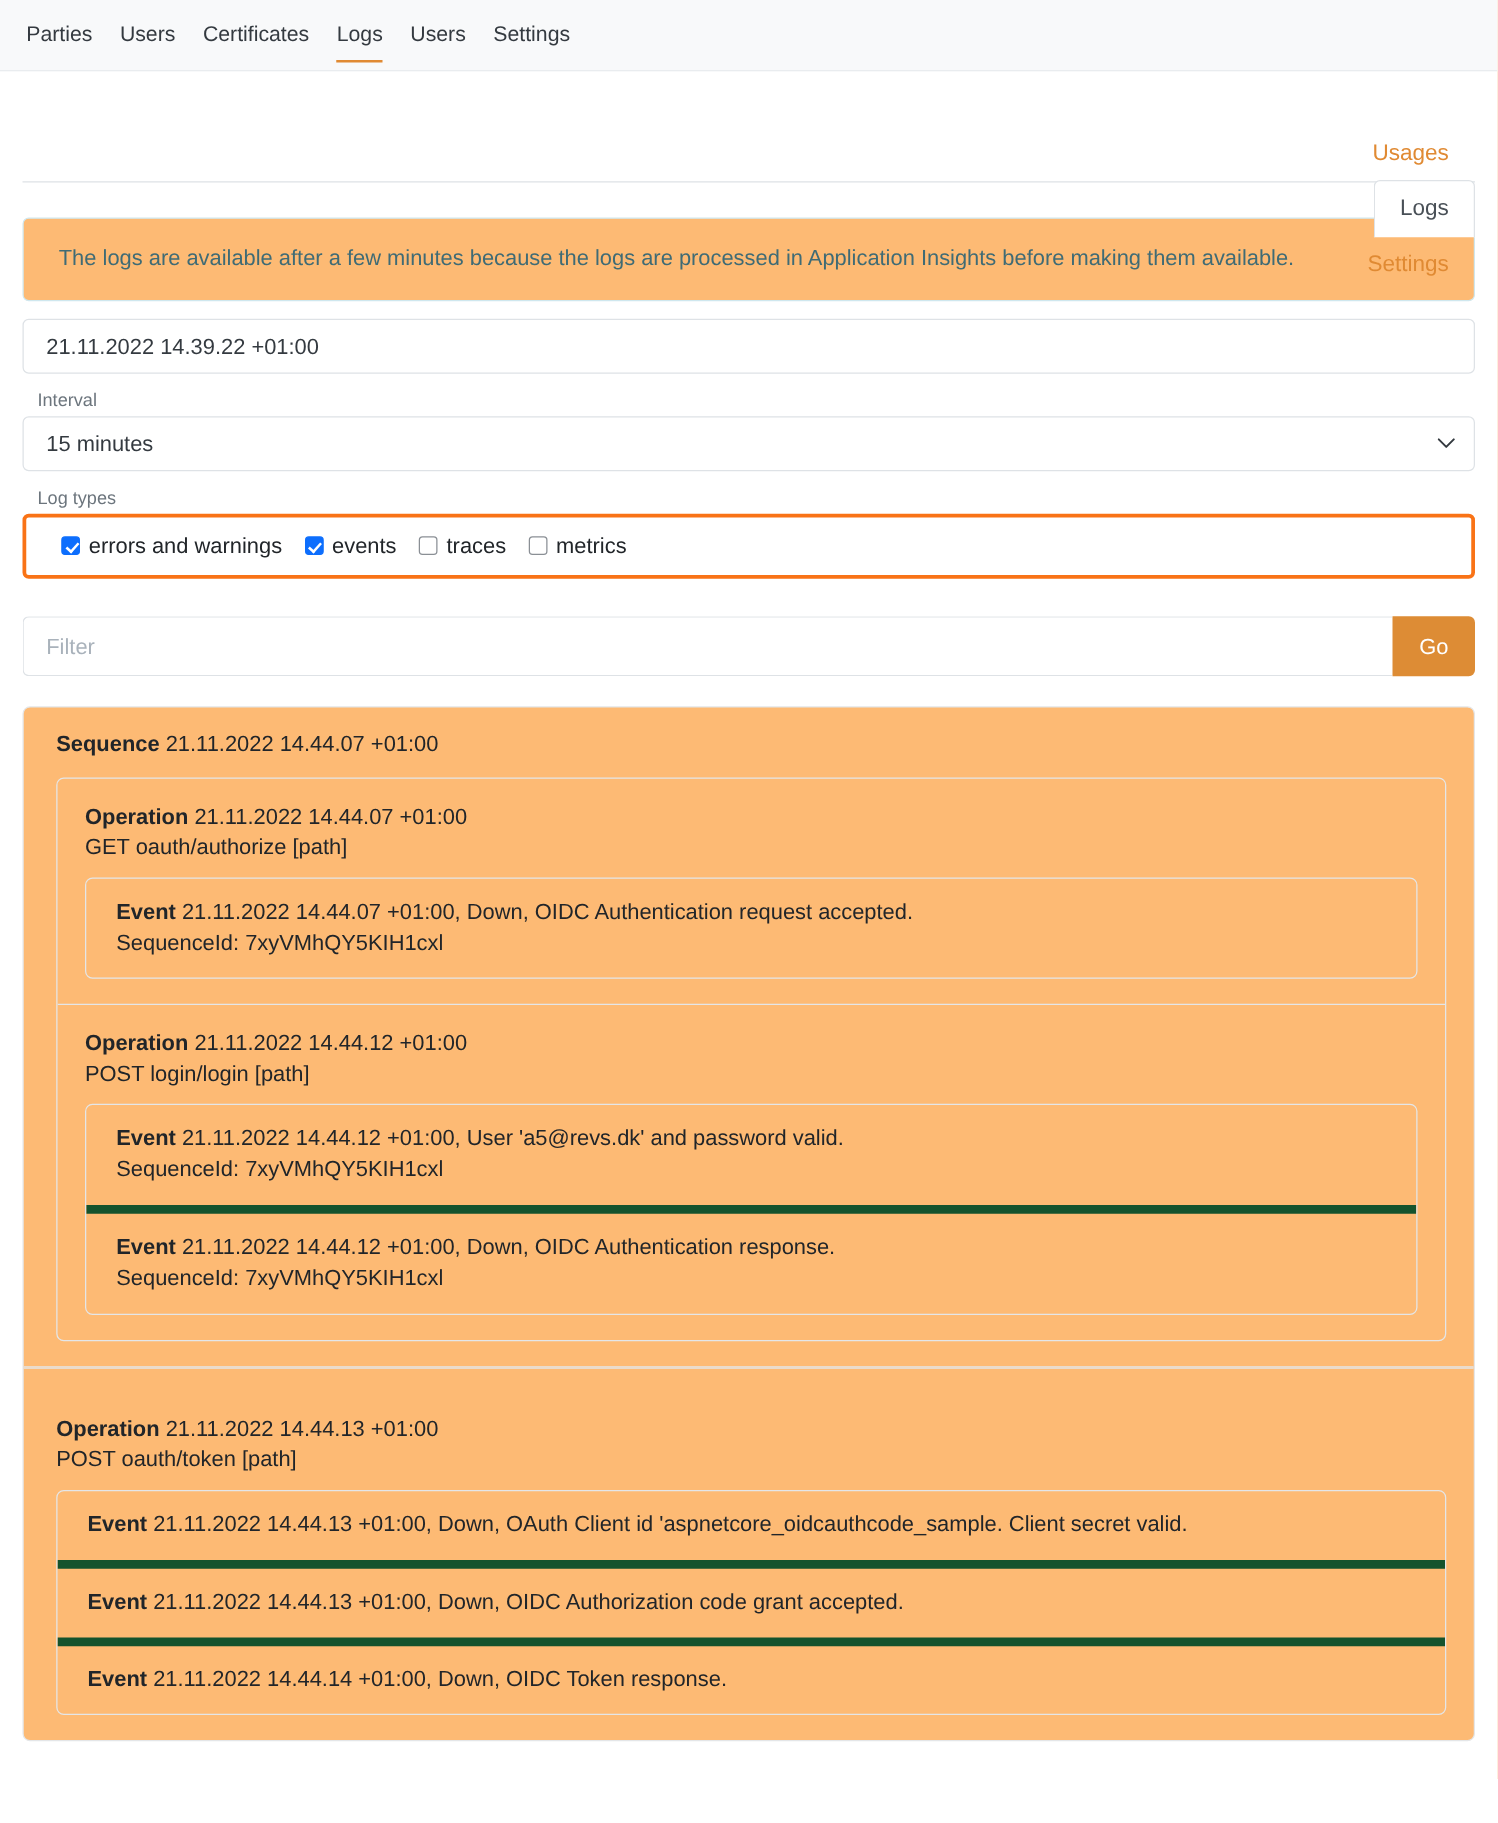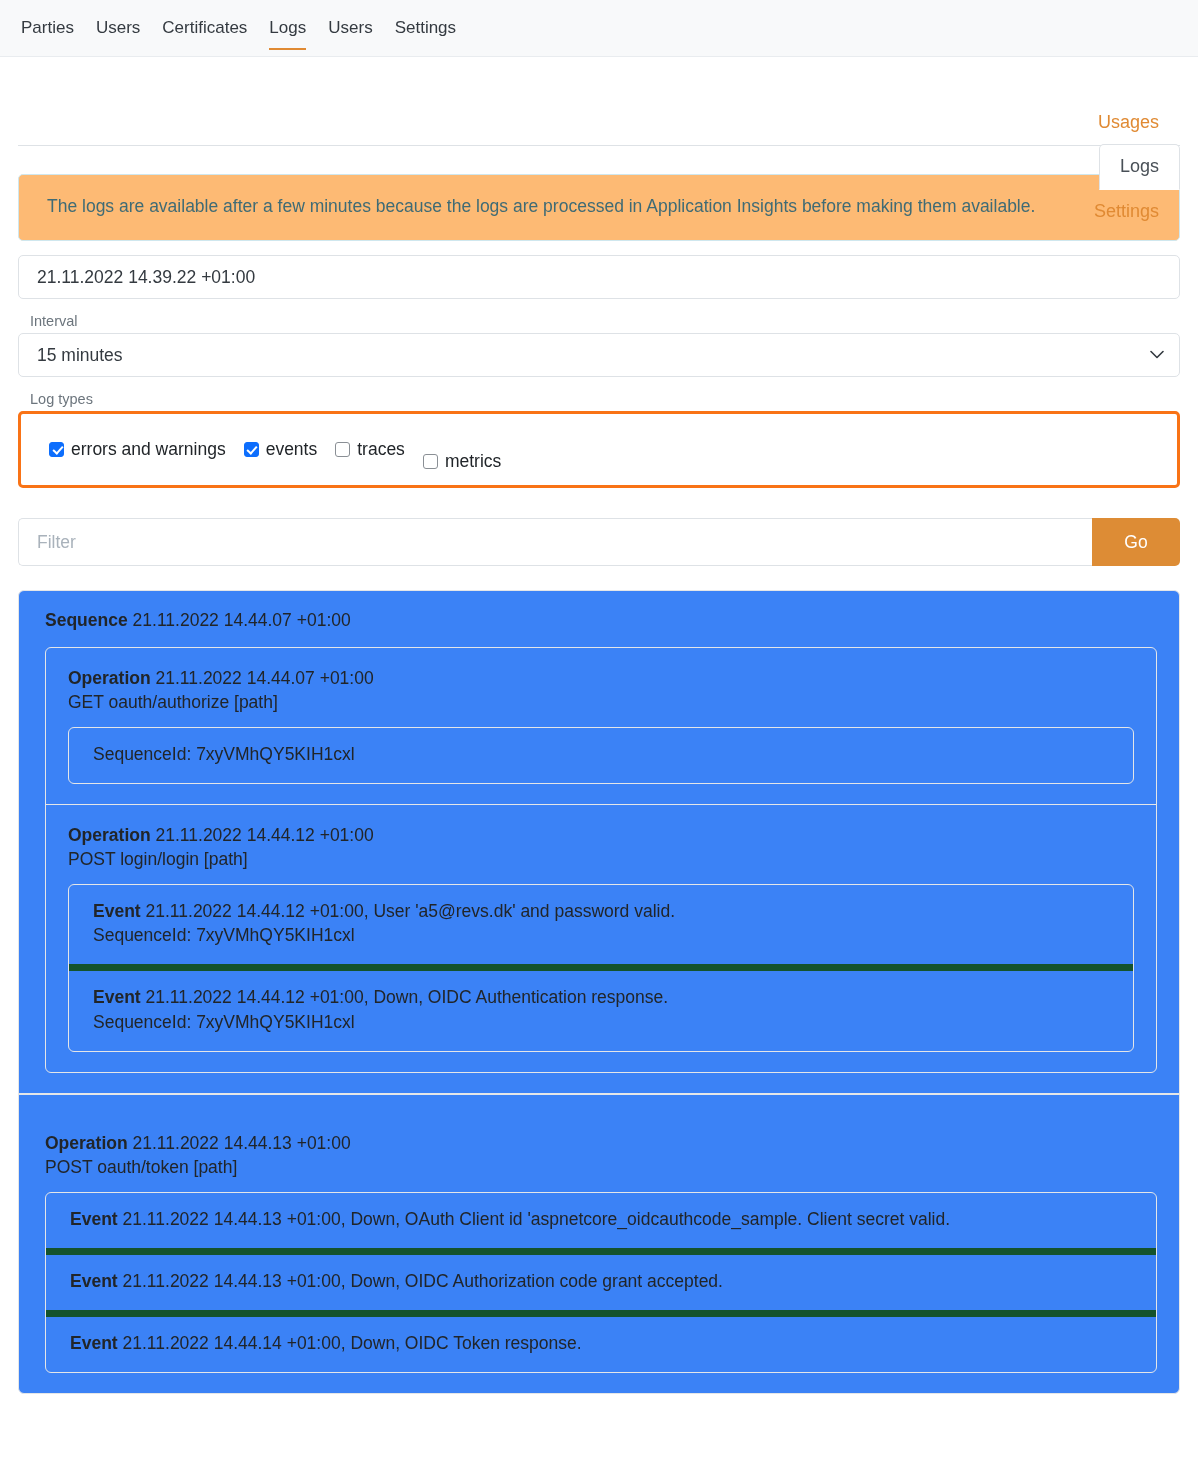--- a/index.html
+++ b/index.html
@@ -140,21 +140,21 @@
   }
   .cb-group {
     display: flex;
     align-items: center;
     margin-right: 18px;
     font-size: 17.5px;
     color: #212529;
     cursor: pointer;
     white-space: nowrap;
   }
-  .cb-group:last-child { margin-right: 0; margin-top: 25px; }
+  .cb-group:last-child { margin-right: 0; }
   .cb {
     width: 15px; height: 15px;
     border: 1px solid #8a8f95;
     border-radius: 3px;
     background: #fff;
     margin-right: 7px;
     position: relative;
     flex: none;
     cursor: pointer;
   }
@@ -188,40 +188,40 @@
     font-family: "Liberation Sans", sans-serif;
     font-size: 17.5px;
     color: #a9b2bb;
     padding: 0 18px;
     display: flex;
     align-items: center;
     outline: none;
   }
   .go-btn {
     flex: none;
-    width: 88px;
+    width: 66px;
     height: 48px;
     border: none;
     border-radius: 0 5px 5px 0;
     background: #dd8c35;
     color: #ffffff;
     font-family: "Liberation Sans", sans-serif;
     font-size: 17.5px;
     cursor: pointer;
     display: flex;
     align-items: center;
     justify-content: center;
   }
 
   
   .log-card {
     margin-top: 24px;
     border: 1px solid #e4e6e8;
     border-radius: 6px;
-    background: #3b82f6;
+    background: #fdba74;
     overflow: hidden;
   }
   .sequence-block {
     padding: 18px 22px 20px 26px;
     border-bottom: 1px solid #e4e6e8;
   }
   .sequence-block:last-child { border-bottom: none; }
   .sequence-head {
     font-size: 17.5px;
     color: #212529;
@@ -359,20 +359,24 @@
       <div class="op-card">
 
         <div class="op-block">
           <div class="op-head">
             <b>Operation</b>
             <span>21.11.2022 14.44.07 +01:00</span>
           </div>
           <div class="op-path">GET oauth/authorize [path]</div>
           <div class="event-card">
             <div class="event-block">
+              <div class="event-line">
+                <b>Event</b>
+                <span>21.11.2022 14.44.07 +01:00, Down, OIDC Authentication request accepted.</span>
+              </div>
               <div class="event-sub">SequenceId: 7xyVMhQY5KIH1cxl</div>
             </div>
           </div>
         </div>
 
         <div class="op-block">
           <div class="op-head">
             <b>Operation</b>
             <span>21.11.2022 14.44.12 +01:00</span>
           </div>

